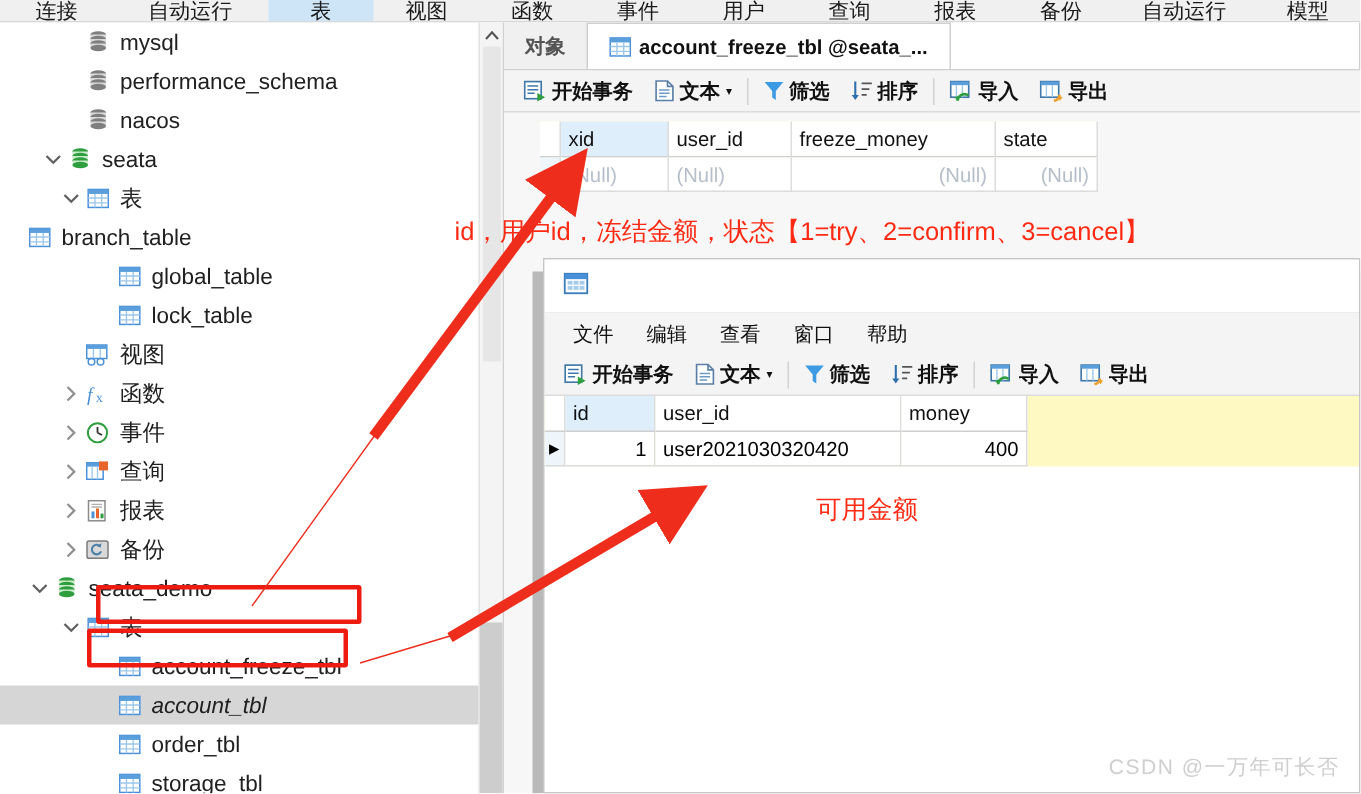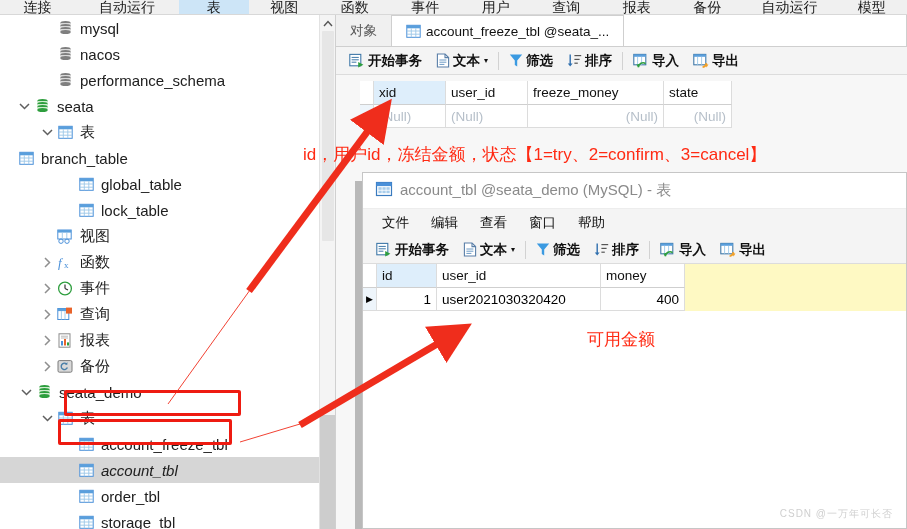--- a/index.html
+++ b/index.html
@@ -65,21 +65,21 @@
   }
 
   
   .back-win {
     position: absolute; left: 336px; top: 15px; width: 571px; height: 514px;
     background: #f7f7f7;
   }
   .tabstrip {
     position: absolute; left: 0; top: 0; width: 571px; height: 32px;
     background: #f0f0f0; border-bottom: 1px solid #cfcfcf;
-    display: flex; align-items: stretch;
+    display: flex; align-items: stretch; font-weight: bold;
   }
   .tab {
     display: flex; align-items: center; justify-content: center; gap: 5px;
     padding: 0 14px; font-size: 13.5px; border-right: 1px solid #cfcfcf;
     color: #555; background: #f0f0f0;
   }
   .tab.active { background: #ffffff; color: #111; border-top: 1px solid #cfcfcf; }
   .tab-filler { flex: 1; background: #ffffff; border-bottom: none; }
 
   .ribbon {
@@ -143,21 +143,21 @@
   }
   .anno-box {
     position: absolute; border: 3px solid #ee1b11; border-radius: 2px;
   }
   svg.overlay {
     position: absolute; left: 0; top: 0; width: 907px; height: 529px;
     pointer-events: none;
   }
   .watermark {
     position: absolute; right: 14px; bottom: 8px;
-    color: #cfcfcf; font-size: 10px; letter-spacing: 1px;
+    color: #cfcfcf; font-size: 14px; letter-spacing: 1px;
   }
 </style>
 </head>
 <body>
 
 <div id="root">
 
   <div class="main-toolbar" id="main-toolbar">
       <div class="mt-item" style="width: 80px;">
         <span>连接</span>
@@ -220,38 +220,38 @@
             <svg width="15" height="16" viewBox="0 0 15 16">
         <ellipse cx="7.5" cy="3" rx="5.2" ry="2.1" fill="#7f7f7f"></ellipse>
         <rect x="2.3" y="3" width="10.4" height="3" fill="#d9d9d9"></rect>
         <ellipse cx="7.5" cy="6" rx="5.2" ry="2.1" fill="#7f7f7f"></ellipse>
         <rect x="2.3" y="6" width="10.4" height="3" fill="#d9d9d9"></rect>
         <ellipse cx="7.5" cy="9" rx="5.2" ry="2.1" fill="#7f7f7f"></ellipse>
         <rect x="2.3" y="9" width="10.4" height="3" fill="#d9d9d9"></rect>
         <ellipse cx="7.5" cy="12" rx="5.2" ry="2.1" fill="#7f7f7f"></ellipse>
             </svg>
           </span>
-          <span class="tree-label">nacos</span>
+          <span class="tree-label">performance_schema</span>
         </div>
         <div class="tree-row" style="padding-left: 39px;">
           <span class="twisty"></span>
           <span class="ico" style="display: inline-flex; align-items: center;">
             <svg width="15" height="16" viewBox="0 0 15 16">
         <ellipse cx="7.5" cy="3" rx="5.2" ry="2.1" fill="#7f7f7f"></ellipse>
         <rect x="2.3" y="3" width="10.4" height="3" fill="#d9d9d9"></rect>
         <ellipse cx="7.5" cy="6" rx="5.2" ry="2.1" fill="#7f7f7f"></ellipse>
         <rect x="2.3" y="6" width="10.4" height="3" fill="#d9d9d9"></rect>
         <ellipse cx="7.5" cy="9" rx="5.2" ry="2.1" fill="#7f7f7f"></ellipse>
         <rect x="2.3" y="9" width="10.4" height="3" fill="#d9d9d9"></rect>
         <ellipse cx="7.5" cy="12" rx="5.2" ry="2.1" fill="#7f7f7f"></ellipse>
             </svg>
           </span>
-          <span class="tree-label">performance_schema</span>
-        </div>
-        <div class="tree-row" style="padding-left: 16px;">
+          <span class="tree-label">nacos</span>
+        </div>
+        <div class="tree-row" style="padding-left: 27px;">
           <span class="twisty open">
             <svg width="11" height="8" viewBox="0 0 11 8">
               <path d="M1 2 L5.5 6.5 L10 2" fill="none" stroke="#5f5f5f" stroke-width="1.5"></path>
             </svg>
           </span>
           <span class="ico" style="display: inline-flex; align-items: center;">
             <svg width="15" height="16" viewBox="0 0 15 16">
         <ellipse cx="7.5" cy="3" rx="5.2" ry="2.1" fill="#2e9e3e"></ellipse>
         <rect x="2.3" y="3" width="10.4" height="3" fill="#cdeccd"></rect>
         <ellipse cx="7.5" cy="6" rx="5.2" ry="2.1" fill="#2e9e3e"></ellipse>
@@ -658,21 +658,20 @@
           <rect x="1.5" y="2.5" width="15" height="13" fill="#ffffff" stroke="#3a7bbf" stroke-width="1.2"></rect>
           <rect x="1.5" y="2.5" width="15" height="3.6" fill="#4a90d9"></rect>
           <rect x="3.4" y="7.2" width="3.3" height="2.6" fill="#a8cdeb"></rect>
           <rect x="7.4" y="7.2" width="3.3" height="2.6" fill="#a8cdeb"></rect>
           <rect x="11.4" y="7.2" width="3.3" height="2.6" fill="#a8cdeb"></rect>
           <rect x="3.4" y="10.6" width="3.3" height="2.6" fill="#a8cdeb"></rect>
           <rect x="7.4" y="10.6" width="3.3" height="2.6" fill="#a8cdeb"></rect>
           <rect x="11.4" y="10.6" width="3.3" height="2.6" fill="#a8cdeb"></rect>
         </svg>
       </span>
-      <span>account_tbl @seata_demo (MySQL) - 表</span>
     </div>
     <div class="fw-menu" id="front-menu">
         <div class="mi"><span>文件</span></div>
         <div class="mi"><span>编辑</span></div>
         <div class="mi"><span>查看</span></div>
         <div class="mi"><span>窗口</span></div>
         <div class="mi"><span>帮助</span></div>
       </div>
     <div class="ribbon" style="position:relative; top:0; width:543px;" id="front-ribbon">
         <div class="rb-item">
@@ -771,21 +770,21 @@
             <span>user2021030320420</span>
           </div>
           <div class="gr-cell right" style="width: 84px;">
             <span>400</span>
           </div>
         </div>
       </div>
   </div>
 
   <div class="anno-text" style="left:303px; top:143px;">id，用户id，冻结金额，状态【1=try、2=confirm、3=cancel】</div>
-  <div class="anno-text" style="left:587px; top:328px;">可用金额</div>
+  <div class="anno-text" style="left:544px; top:328px;">可用金额</div>
 
   <div class="anno-box" style="left:64px; top:390px; width:177px; height:26px;"></div>
   <div class="anno-box" style="left:58px; top:419px; width:174px; height:26px;"></div>
 
   <svg class="overlay">
     <defs>
       <marker id="ah" markerWidth="6" markerHeight="6" refX="2.2" refY="3" orient="auto">
         <path d="M0,0 L6,3 L0,6 z" fill="#ef2d1c"></path>
       </marker>
     </defs>

